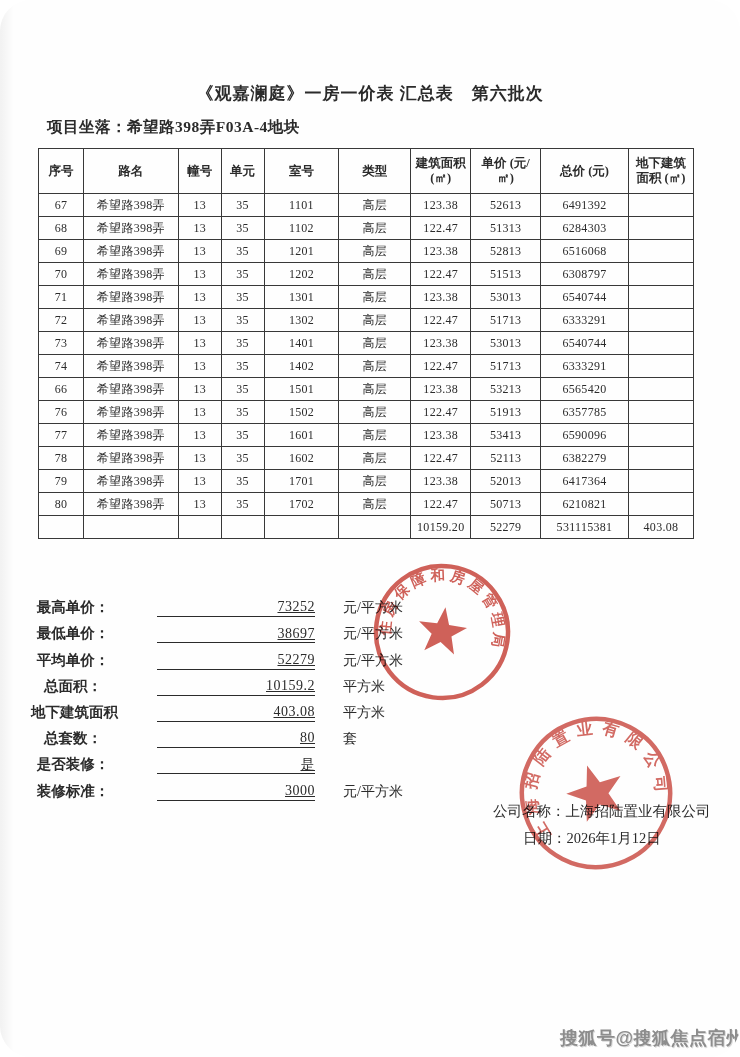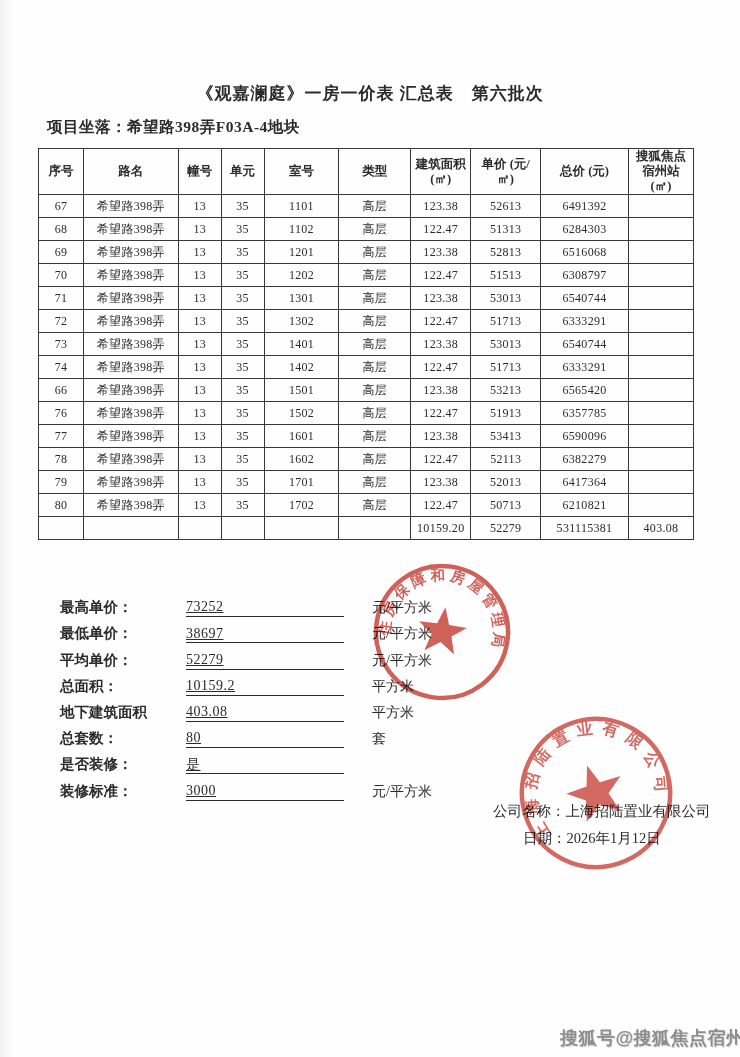--- a/index.html
+++ b/index.html
@@ -3,20 +3,21 @@
 <meta charset="utf-8">
 <style>
   html,body{margin:0;padding:0;}
   .page{
     position:relative;
     width:740px;height:1057px;
     background:#fefefe;
     font-family:"Liberation Serif","DejaVu Serif",serif;
     color:#2b2b2b;
     overflow:hidden;
+    border-radius:31px;
   }
   .page::before{ 
     content:"";position:absolute;left:0;top:0;width:14px;height:100%;
     background:linear-gradient(90deg,rgba(0,0,0,0.05),rgba(0,0,0,0));
     pointer-events:none;
   }
   .doc-title{
     position:absolute;left:0;top:82px;width:100%;
     text-align:center;font-size:17px;font-weight:700;letter-spacing:1px;
   }
@@ -34,26 +35,26 @@
     text-align:center;vertical-align:middle;
     padding:0 2px;overflow:hidden;
   }
   table.price th{
     height:44px;font-size:12.5px;font-weight:700;line-height:1.2;
   }
   table.price td{height:22px;letter-spacing:0.3px;}
   .summary{position:absolute;left:0;top:591px;width:480px;}
   .sum-row{display:flex;align-items:flex-end;height:26.2px;}
   .sum-label{
-    width:84px;margin-left:60px;text-align:left;
+    width:84px;margin-left:31px;text-align:center;
     font-size:14.5px;font-weight:700;white-space:nowrap;
   }
   .sum-line{
     width:158px;margin-left:42px;border-bottom:1.6px solid #2b2b2b;
-    text-align:left;line-height:1.2;
+    text-align:right;line-height:1.2;
   }
   .sum-value{font-size:14px;text-decoration:underline;letter-spacing:0.5px;}
   .sum-unit{margin-left:28px;font-size:14px;white-space:nowrap;}
   .company-line{position:absolute;left:493px;top:802px;font-size:14.5px;white-space:nowrap;}
   .date-line{position:absolute;left:523px;top:829px;font-size:14.5px;white-space:nowrap;}
   .stamp{position:absolute;mix-blend-mode:multiply;pointer-events:none;}
   .stamp-gov{left:367px;top:557px;width:150px;height:150px;transform:rotate(8deg);opacity:0.85;}
   .stamp-co{left:516px;top:713px;width:160px;height:160px;transform:rotate(-18deg);opacity:0.8;}
   .stamp text{font-family:"Liberation Serif","DejaVu Serif",serif;font-weight:700;}
   .watermark{
@@ -92,21 +93,21 @@
       <tr>
           <th>序号</th>
           <th>路名</th>
           <th>幢号</th>
           <th>单元</th>
           <th>室号</th>
           <th>类型</th>
           <th>建筑面积 (㎡)</th>
           <th>单价 (元/㎡)</th>
           <th>总价 (元)</th>
-          <th>搜狐焦点宿州站 (㎡)</th>
+          <th>地下建筑面积 (㎡)</th>
         </tr>
     </thead>
     <tbody>
         <tr>
           <td>67</td>
           <td>希望路398弄</td>
           <td>13</td>
           <td>35</td>
           <td>1101</td>
           <td>高层</td>

